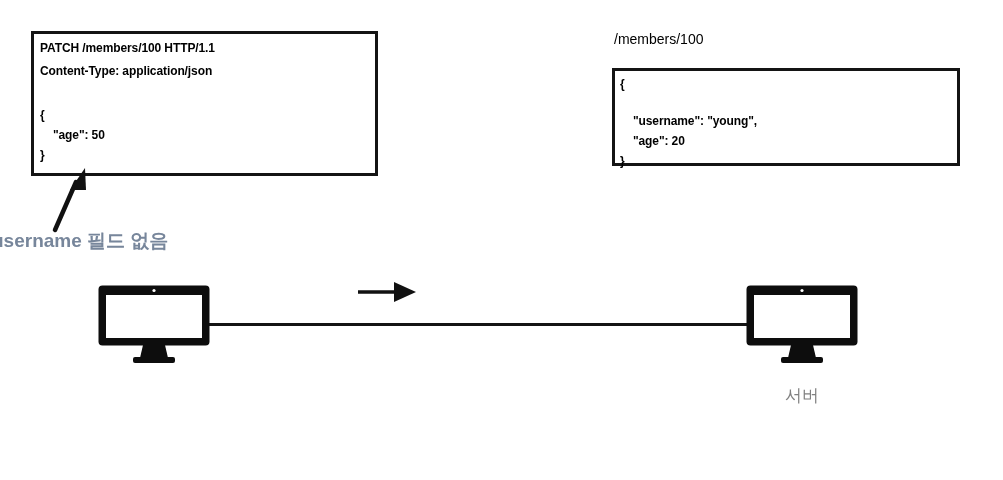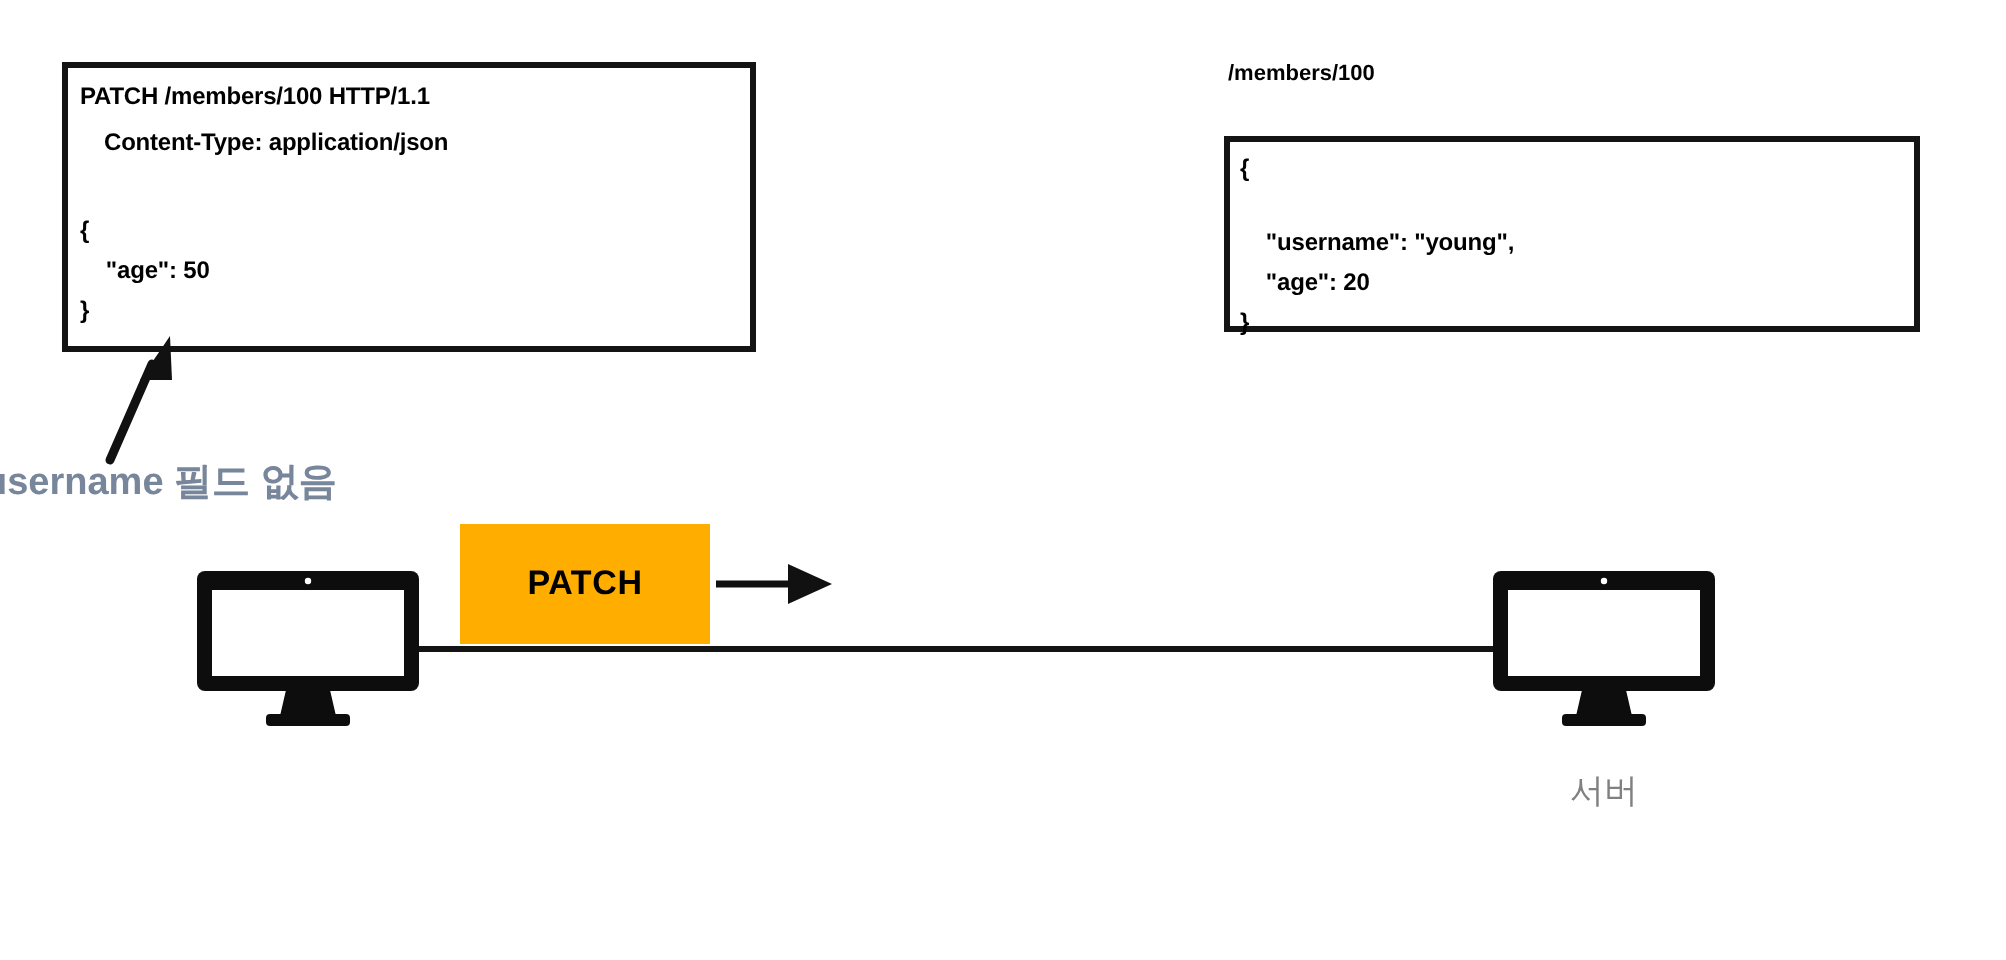--- a/index.html
+++ b/index.html
@@ -39,22 +39,22 @@
     color: #000000;
     white-space: pre;
     line-height: 20px;
     letter-spacing: -0.1px;
   }
 
   
   .plain-label {
     position: absolute;
     font-family: "Liberation Sans", sans-serif;
-    font-size: 11px;
-    font-weight: bold;
+    font-size: 14px;
+    font-weight: normal;
     color: #000000;
     white-space: pre;
   }
 
   
   .annotation {
     position: absolute;
     font-family: "Liberation Sans", sans-serif;
     font-size: 19px;
     font-weight: bold;
@@ -89,21 +89,21 @@
   .monitor { position: absolute; }
 </style>
 </head>
 <body>
 
 <div id="canvas">
 
   <div class="sketch-box" style="left:31px; top:31px; width:347px; height:145px;"></div>
 
   <div class="code-block" style="left:40px; top:38px;">PATCH /members/100 HTTP/1.1</div>
-  <div class="code-block" style="left:40px; top:61px;margin-left:12px;">Content-Type: application/json</div>
+  <div class="code-block" style="left:40px; top:61px;">Content-Type: application/json</div>
   <div class="code-block" style="left:40px; top:105px;">{</div>
   <div class="code-block" style="left:40px; top:125px;">    "age": 50</div>
   <div class="code-block" style="left:40px; top:145px;">}</div>
 
   <div class="plain-label" style="left:614px; top:31px;">/members/100</div>
 
   <div class="sketch-box" style="left:612px; top:68px; width:348px; height:98px;"></div>
 
   <div class="code-block" style="left:620px; top:74px;">{</div>
   <div class="code-block" style="left:620px; top:111px;">    "username": "young",</div>
@@ -112,21 +112,20 @@
 
   <svg class="abs" style="left:40px; top:160px; width:60px; height:75px;" viewBox="0 0 60 75" xmlns="http://www.w3.org/2000/svg">
     <path d="M15 70 L36 22" stroke="#111111" stroke-width="4.5" stroke-linecap="round" fill="none"></path>
     <path d="M30 30 L45 8 L46 30 Z" fill="#111111"></path>
   </svg>
 
   <div class="annotation" style="left:-8px; top:228px;">username 필드 없음</div>
 
   <div class="abs" style="left:206px; top:323px; width:545px; height:3px; background:#141414;"></div>
 
-  <div class="method-badge" style="left:230px; top:262px; width:125px; height:60px; background:#FFAE00;">PATCH</div>
 
   <svg class="abs" style="left:356px; top:278px; width:64px; height:28px;" viewBox="0 0 64 28" xmlns="http://www.w3.org/2000/svg">
     <line x1="2" y1="14" x2="42" y2="14" stroke="#111111" stroke-width="3.5"></line>
     <path d="M38 4 L60 14 L38 24 Z" fill="#111111"></path>
   </svg>
 
   <svg class="monitor" style="left:97px; top:284px; width:114px; height:80px;" viewBox="0 0 114 80" xmlns="http://www.w3.org/2000/svg">
     <rect x="1.5" y="1.5" width="111" height="60" rx="4" fill="#0d0d0d"></rect>
     <rect x="9" y="11" width="96" height="43" fill="#ffffff"></rect>
     <circle cx="57" cy="6.5" r="1.6" fill="#ffffff"></circle>

